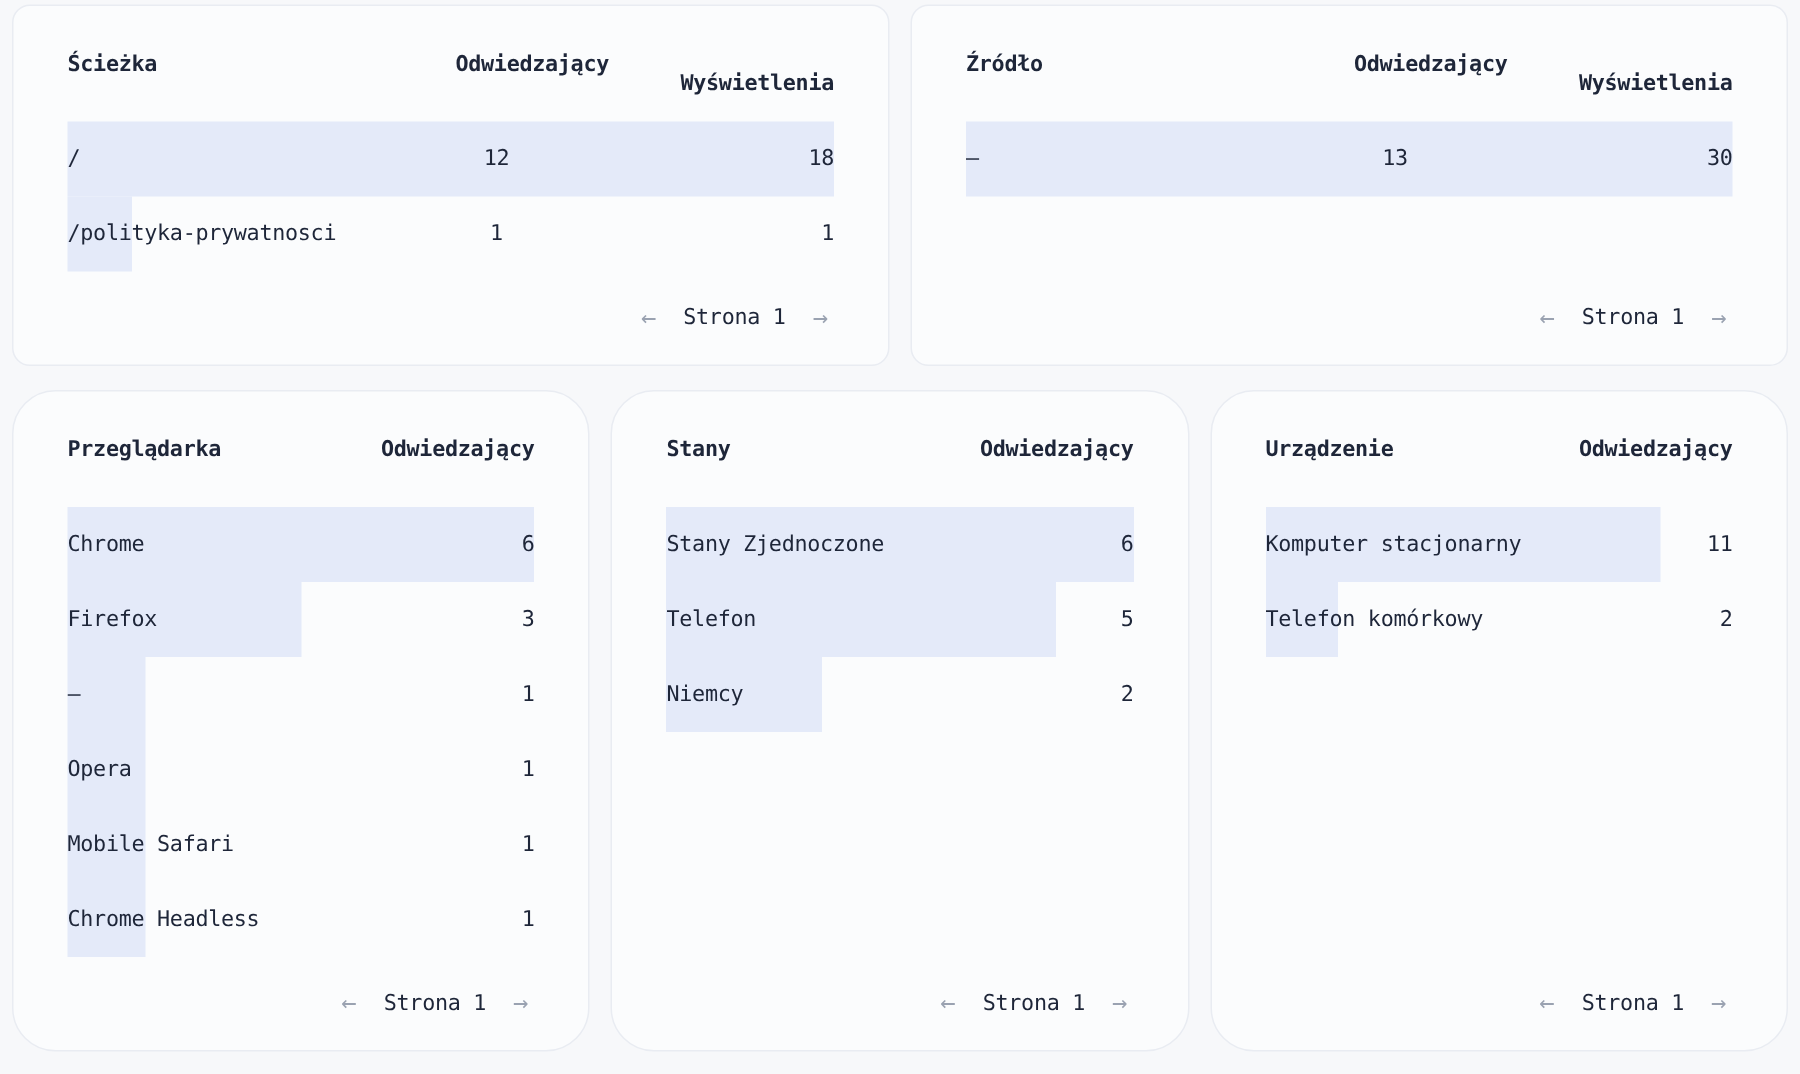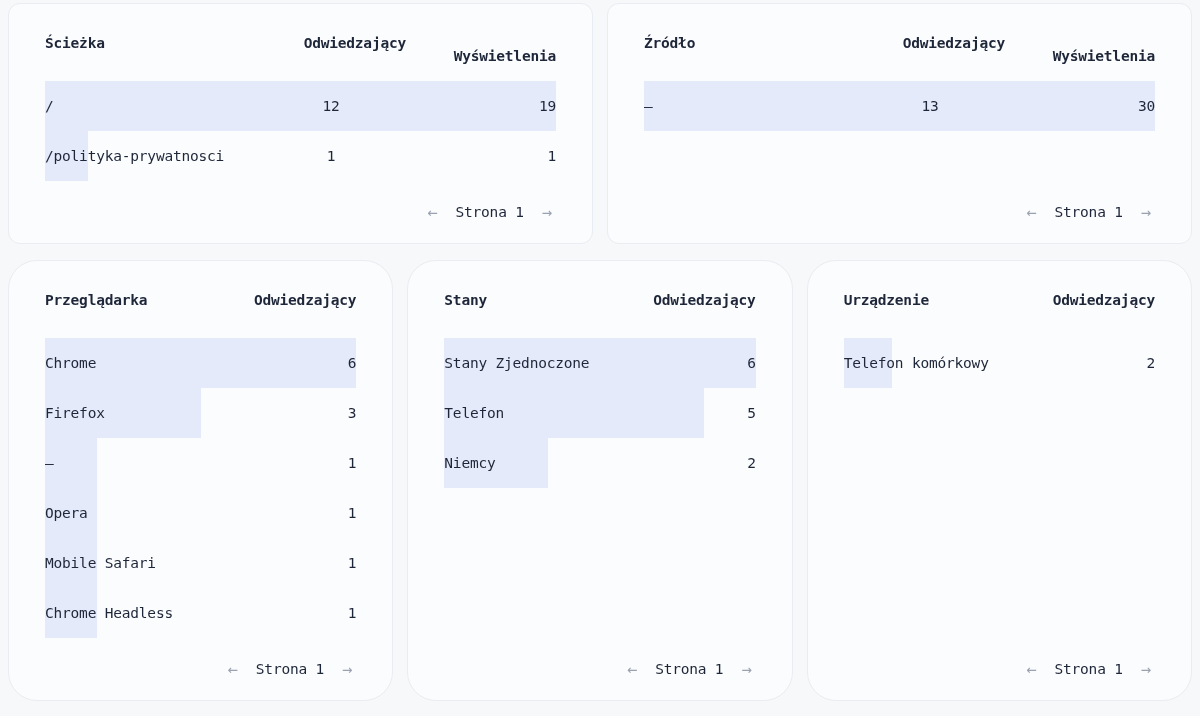--- a/index.html
+++ b/index.html
@@ -147,21 +147,21 @@
         <div class="thead">
           <div class="th th-label">Ścieżka</div>
           <div class="th th-num c1">Odwiedzający</div>
           <div class="th th-num c2">Wyświetlenia</div>
         </div>
         <div class="tbody">
           <div class="trow">
             <div class="bar" style="width: 100%;"></div>
             <div class="td td-label">/</div>
             <div class="td td-num c1">12</div>
-            <div class="td td-num c2">19</div>
+            <div class="td td-num c2">18</div>
           </div>
           <div class="trow">
             <div class="bar" style="width: 8.33%;"></div>
             <div class="td td-label">/polityka-prywatnosci</div>
             <div class="td td-num c1">1</div>
             <div class="td td-num c2">1</div>
           </div>
         </div>
         <div class="pager">
           <div class="pager-arrow">←</div>
@@ -262,20 +262,25 @@
           <div class="pager-arrow">→</div>
         </div>
       </div>
       <div class="card one-col">
         <div class="thead">
           <div class="th th-label">Urządzenie</div>
           <div class="th th-num c1">Odwiedzający</div>
         </div>
         <div class="tbody">
           <div class="trow">
+            <div class="bar" style="width: 84.62%;"></div>
+            <div class="td td-label">Komputer stacjonarny</div>
+            <div class="td td-num c1">11</div>
+          </div>
+          <div class="trow">
             <div class="bar" style="width: 15.38%;"></div>
             <div class="td td-label">Telefon komórkowy</div>
             <div class="td td-num c1">2</div>
           </div>
         </div>
         <div class="pager">
           <div class="pager-arrow">←</div>
           <div class="pager-label">Strona 1</div>
           <div class="pager-arrow">→</div>
         </div>

